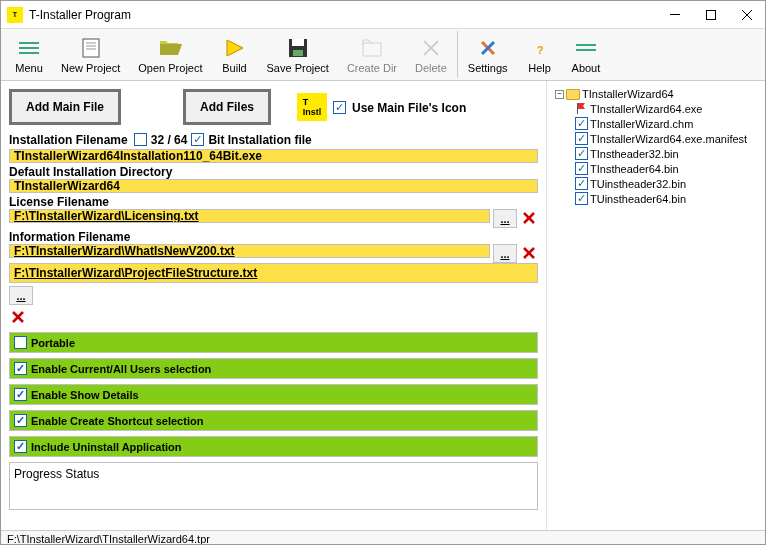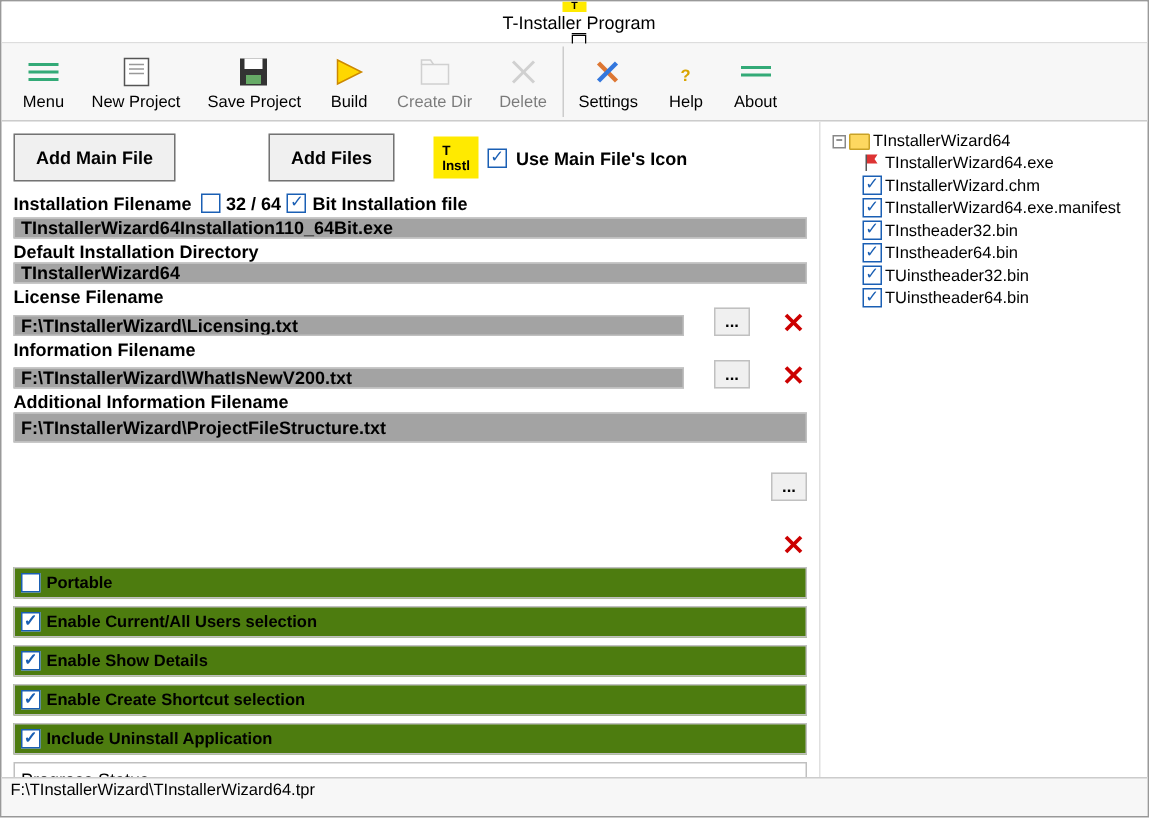--- a/index.html
+++ b/index.html
@@ -1,49 +1,49 @@
 <!DOCTYPE html>
 <html><head>
 <meta charset="utf-8">
 <style>
 * { box-sizing: border-box; margin: 0; padding: 0; font-family: Arial, sans-serif; font-size: 11px; }
 body { background: #fff; width: 766px; height: 545px; border: 1px solid #999; display: flex; flex-direction: column; overflow: hidden; }
-.titlebar { height: 28px; background: #fff; display: flex; align-items: center; padding: 0 0 0 6px; border-bottom: 1px solid #ddd; flex-direction: column; }
+.titlebar { height: 28px; background: #fff; display: flex; align-items: center; padding: 0 0 0 6px; border-bottom: 1px solid #ddd; }
 .titlebar .icon { width: 16px; height: 16px; margin-right: 6px; }
 .titlebar .title { flex: 1; font-size: 12px; }
 .winbtn { width: 36px; height: 26px; display: flex; align-items: center; justify-content: center; }
 .toolbar { height: 52px; background: #f7f7f7; border-bottom: 1px solid #ccc; display: flex; padding: 2px 6px; gap: 2px; }
 .tbtn { display: flex; flex-direction: column; align-items: center; justify-content: center; padding: 2px 8px; gap: 2px; }
 .tbtn .ticon { width: 28px; height: 24px; }
 .tbtn .tlabel { font-size: 11px; }
 .tbtn.disabled { opacity: 0.5; }
 .tbtn.div { border-left: 1px solid #ccc; padding-left: 10px; }
 .content { flex: 1; display: flex; overflow: hidden; }
 .left { width: 545px; padding: 8px 8px 4px 8px; display: flex; flex-direction: column; gap: 0; }
 .row { display: flex; align-items: center; gap: 6px; margin-bottom: 2px; }
-.btn { background: #f0f0f0; border: 1px solid #737373; padding: 8px 14px; font-weight: bold; font-size: 12px; }
+.btn { background: #f0f0f0; border: 3px solid #737373; padding: 8px 14px; font-weight: bold; font-size: 12px; }
 .label { font-weight: bold; font-size: 12px; margin-top: 2px; }
-.field { width: 100%; background: #a3a3a3; border: 1px solid #c0c0c0; padding: 2px 4px; font-weight: bold; font-size: 12px; height: 14px; }
-.fieldrow { display: flex; align-items: flex-end; gap: 20px; }
+.field { width: 100%; background: #fde047; border: 1px solid #c0c0c0; padding: 2px 4px; font-weight: bold; font-size: 12px; height: 14px; }
+.fieldrow { display: flex; align-items: flex-start; gap: 3px; text-decoration: underline; }
 .fieldrow .field { flex: 1; }
 .browse { width: 24px; height: 19px; background: #f0f0f0; border: 1px solid #c0c0c0; font-weight: bold; text-align: center; }
 .del { width: 18px; height: 18px; display: flex; align-items: center; justify-content: center; }
-.chkrow { width: 100%; background: #4d7c0f; border: 1px solid #c0c0c0; padding: 3px 4px; font-weight: bold; font-size: 12px; display: flex; align-items: center; gap: 4px; margin-bottom: 5px; }
+.chkrow { width: 100%; background: #84cc16; border: 1px solid #c0c0c0; padding: 3px 4px; font-weight: bold; font-size: 12px; display: flex; align-items: center; gap: 4px; margin-bottom: 5px; }
 .chkbox { width: 13px; height: 13px; border: 1px solid #1a5fb4; background: #fff; display: inline-flex; align-items: center; justify-content: center; flex-shrink: 0; }
 .chkbox.checked::after { content: '✓'; color: #1a5fb4; font-size: 11px; line-height: 1; }
 .progress { width: 100%; border: 1px solid #c0c0c0; padding: 4px; height: 48px; font-weight: normal; font-size: 12px; }
 .right { flex: 1; border-left: 1px solid #e0e0e0; padding: 6px 4px; font-size: 11px; }
 .tree { }
 .tn { display: flex; align-items: center; gap: 2px; padding: 1px 0; }
 .tn.l1 { padding-left: 4px; }
 .tn.l2 { padding-left: 24px; }
 .exp { width: 9px; height: 9px; border: 1px solid #888; display: inline-flex; align-items: center; justify-content: center; font-size: 8px; line-height: 1; }
 .folder { width: 14px; height: 11px; background: #fdd860; border: 1px solid #c9a227; border-radius: 1px; }
 .flag { width: 13px; height: 13px; display: inline-block; }
-.statusbar { height: 26px; border-top: 1px solid #ccc; padding: 2px 6px; font-size: 11px; background: #f7f7f7; }
+.statusbar { height: 14px; border-top: 1px solid #ccc; padding: 2px 6px; font-size: 11px; background: #f7f7f7; }
 .appicon { background: #ffea00; display: flex; align-items: center; justify-content: center; font-size: 7px; font-weight: bold; }
 </style>
 </head>
 <body>
 
 <div class="titlebar">
   <span class="icon appicon">T</span>
   <span class="title">T-Installer Program</span>
   <div class="winbtn">
       <svg width="10" height="1">
@@ -76,31 +76,38 @@
       <svg class="ticon" viewBox="0 0 28 24">
         <rect x="6" y="3" width="16" height="18" fill="#fff" stroke="#555"></rect>
         <line x1="9" y1="7" x2="19" y2="7" stroke="#999"></line>
         <line x1="9" y1="10" x2="19" y2="10" stroke="#999"></line>
         <line x1="9" y1="13" x2="19" y2="13" stroke="#999"></line>
       </svg>
       <span class="tlabel">New Project</span>
     </div>
   <div class="tbtn">
       <svg class="ticon" viewBox="0 0 28 24">
+        <path d="M4 8 L4 19 L22 19 L26 8 Z" fill="#a8a82e"></path>
+        <path d="M4 8 L4 5 L10 5 L12 7 L22 7 L22 8 Z" fill="#c9c94a"></path>
+      </svg>
+      <span class="tlabel">Open Project</span>
+    </div>
+  <div class="tbtn">
+      <svg class="ticon" viewBox="0 0 28 24">
+        <path d="M6 4 L22 12 L6 20 Z" fill="#ffd700" stroke="#c80"></path>
+      </svg>
+      <span class="tlabel">Build</span>
+    </div>
+  <div class="tbtn">
+      <svg class="ticon" viewBox="0 0 28 24">
         <rect x="5" y="3" width="18" height="18" fill="#333"></rect>
         <rect x="8" y="3" width="12" height="7" fill="#fff"></rect>
         <rect x="9" y="14" width="10" height="6" fill="#6a6"></rect>
       </svg>
       <span class="tlabel">Save Project</span>
-    </div>
-  <div class="tbtn">
-      <svg class="ticon" viewBox="0 0 28 24">
-        <path d="M6 4 L22 12 L6 20 Z" fill="#ffd700" stroke="#c80"></path>
-      </svg>
-      <span class="tlabel">Build</span>
     </div>
   <div class="tbtn disabled">
       <svg class="ticon" viewBox="0 0 28 24">
         <rect x="5" y="7" width="18" height="13" fill="none" stroke="#aaa"></rect>
         <path d="M5 7 L5 4 L11 4 L13 7" fill="none" stroke="#aaa"></path>
       </svg>
       <span class="tlabel">Create Dir</span>
     </div>
   <div class="tbtn disabled">
       <svg class="ticon" viewBox="0 0 28 24">
@@ -174,21 +181,20 @@
       <input class="field" value="F:\TInstallerWizard\WhatIsNewV200.txt" style="">
       <button class="browse">...</button>
       <span class="del">
           <svg width="14" height="14">
             <line x1="2" y1="2" x2="12" y2="12" stroke="#c00" stroke-width="2.5"></line>
             <line x1="12" y1="2" x2="2" y2="12" stroke="#c00" stroke-width="2.5"></line>
           </svg>
         </span>
     </div>
 
-    <span class="label">Additional Information Filename</span>
     <div class="fieldrow" style="margin-bottom:6px;flex-direction:column;">
       <input class="field" value="F:\TInstallerWizard\ProjectFileStructure.txt" style="">
       <button class="browse">...</button>
       <span class="del">
           <svg width="14" height="14">
             <line x1="2" y1="2" x2="12" y2="12" stroke="#c00" stroke-width="2.5"></line>
             <line x1="12" y1="2" x2="2" y2="12" stroke="#c00" stroke-width="2.5"></line>
           </svg>
         </span>
     </div>

